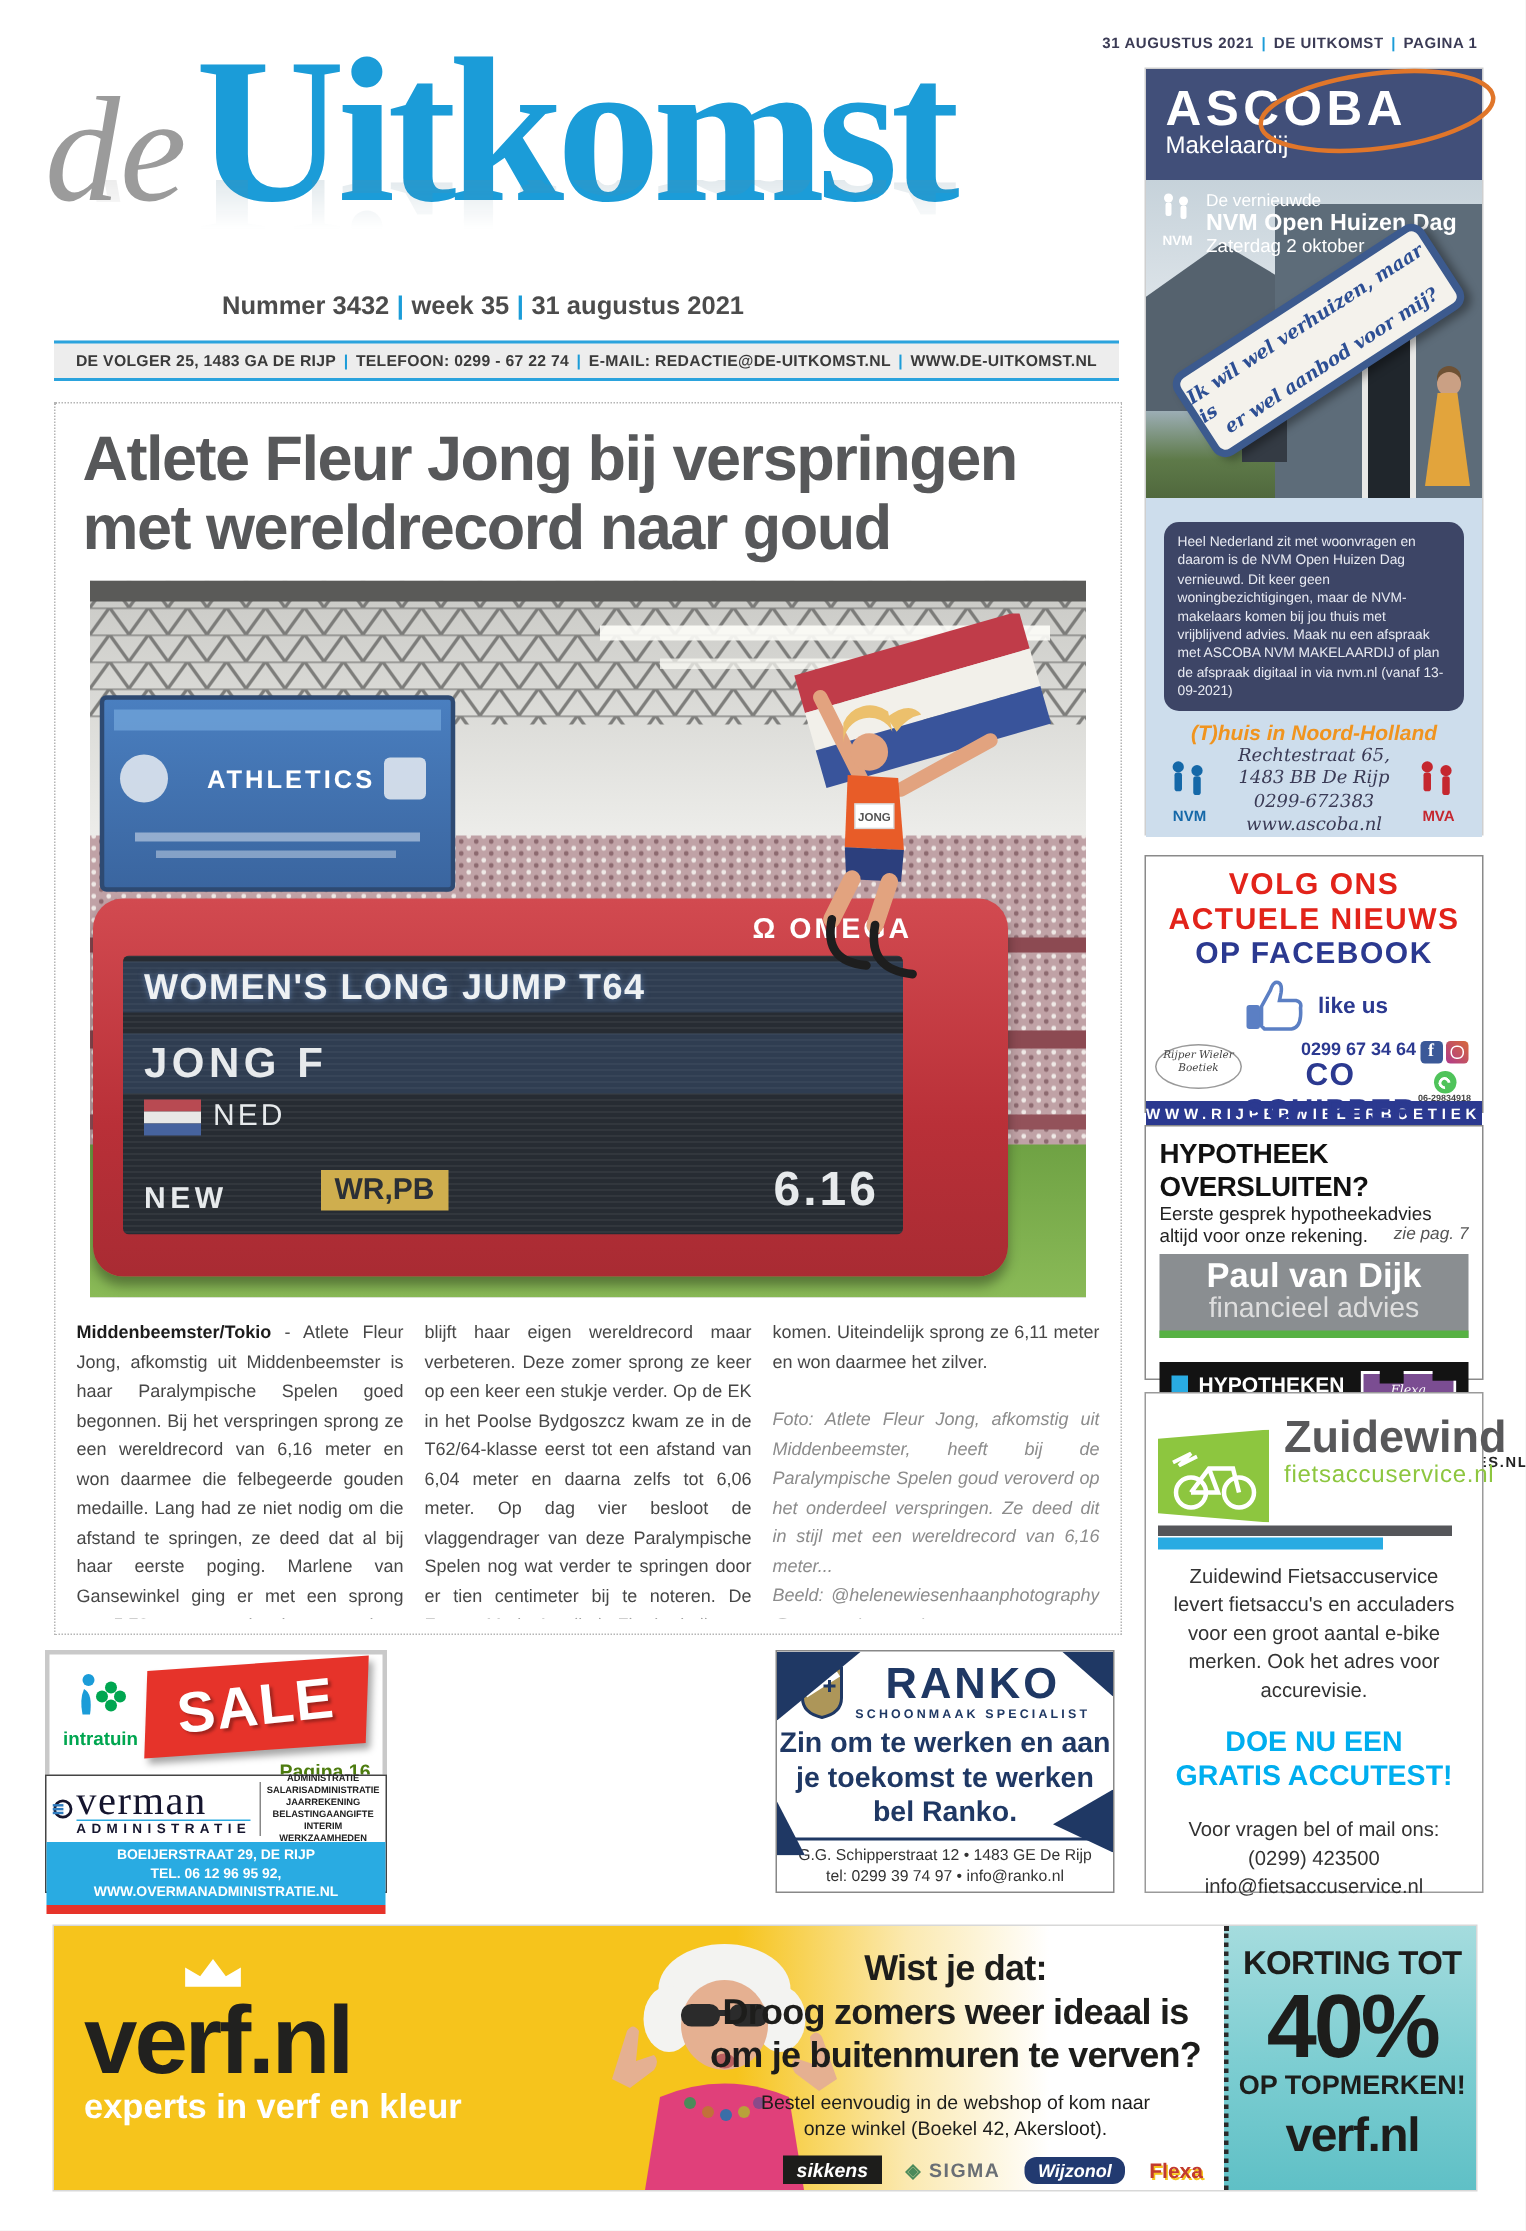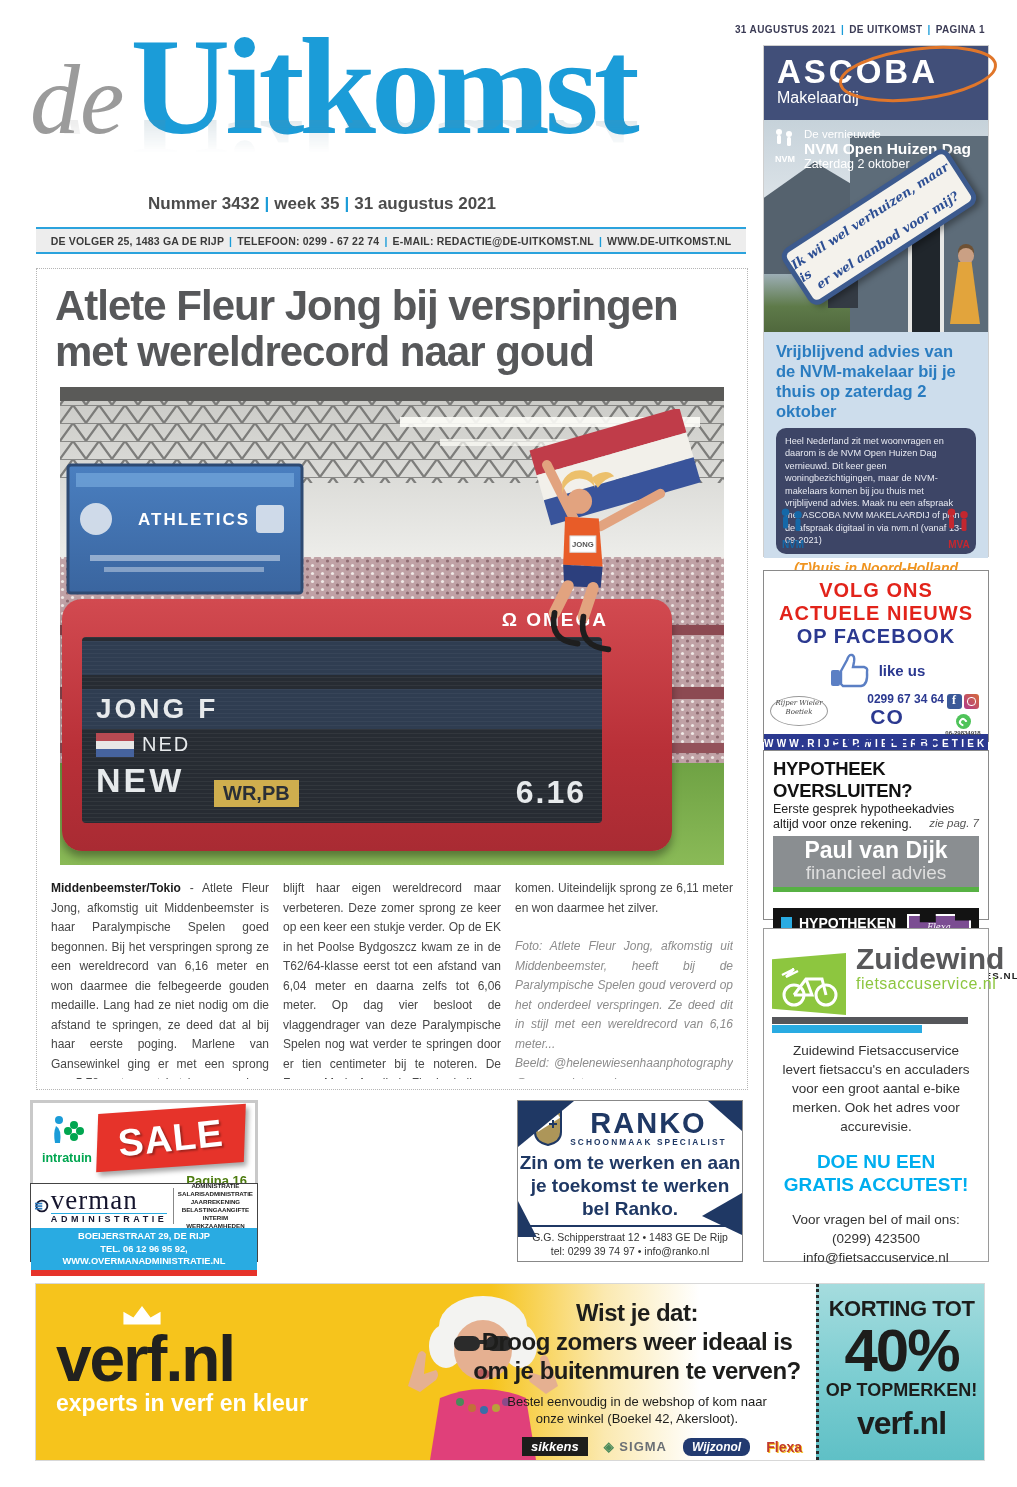--- a/index.html
+++ b/index.html
@@ -37,21 +37,21 @@
   .omega { position:absolute; top:10px; right:64px; color:#fff; font-size:19px; letter-spacing:2px; font-weight:bold; }
   .led { position:absolute; left:20px; top:38px; width:520px; height:186px; background:#272c33; border-radius:4px; overflow:hidden;
     background-image:repeating-linear-gradient(180deg, rgba(255,255,255,.05) 0 1px, transparent 1px 4px); color:#e7eaec; }
   .led-row1 { position:absolute; top:8px; left:14px; font-size:24px; letter-spacing:1px; font-weight:bold; color:#eef1f3;
     text-shadow:0 0 4px rgba(120,160,220,.6); }
   .led-band { position:absolute; left:0; width:100%; height:34px; background:rgba(70,110,170,.25); }
   .led-row2 { position:absolute; top:56px; left:14px; font-size:28px; font-weight:bold; letter-spacing:3px; }
   .led-flag { position:absolute; top:96px; left:14px; width:38px; height:24px; }
   .led-flag div { height:8px; }
   .led-ned { position:absolute; top:96px; left:60px; font-size:20px; letter-spacing:2px; }
-  .led-new { position:absolute; bottom:23px; left:14px; font-size:34px; font-weight:bold; letter-spacing:3px; }
+  .led-new { position:absolute; bottom:12px; left:14px; font-size:20px; font-weight:bold; letter-spacing:3px; }
   .led-wrpb { position:absolute; bottom:16px; left:132px; background:#cfae4e; color:#2a2f36; font-size:20px; font-weight:bold; padding:2px 9px; }
   .led-dist { position:absolute; bottom:12px; right:16px; font-size:32px; font-weight:bold; letter-spacing:2px; }
   .athlete { position:absolute; left:408px; top:22px; width:250px; height:250px; z-index:3; }
 
   
   .columns { display:flex; gap:14px; margin:14px 14px 0; height:200px; overflow:hidden; }
   .col { flex:1; font-size:12px; line-height:19.5px; color:#474747; text-align:justify; }
   .lead { font-weight:bold; color:#1c1c1c; }
   .caption { font-style:italic; color:#8c8c8c; margin-top:19px; }
 
@@ -318,20 +318,21 @@
         <path d="M130 186 L120 216" stroke="#e2a37f" stroke-width="12" stroke-linecap="round"></path>
         <path d="M90 212 C86 232 94 242 114 244" stroke="#1e1e1e" stroke-width="6" fill="none" stroke-linecap="round"></path>
         <path d="M120 216 C116 238 126 248 146 250" stroke="#1e1e1e" stroke-width="6" fill="none" stroke-linecap="round"></path>
       </svg>
 
       <div class="scoreboard">
         <div class="omega">Ω OMEGA</div>
         <div class="led">
           <div class="led-band" style="top:4px"></div>
           <div class="led-band" style="top:52px; height:40px"></div>
+          <div class="led-row1">WOMEN'S LONG JUMP T64</div>
           <div class="led-row2">JONG F</div>
           <div class="led-flag">
             <div style="background:#b84a52"></div>
               <div style="background:#e8e8e6"></div>
               <div style="background:#46639e"></div>
           </div>
           <div class="led-ned">NED</div>
           <div class="led-new">NEW</div>
           <div class="led-wrpb">WR,PB</div>
           <div class="led-dist">6.16</div>
@@ -384,21 +385,20 @@
           <div class="l2">NVM Open Huizen Dag</div>
           <div class="l3">Zaterdag 2 oktober</div>
         </div>
       </div>
       <div class="asc-sign">
         <div>Ik wil wel verhuizen, maar is</div>
         <div>er wel aanbod voor mij?</div>
       </div>
     </div>
     <div class="asc-info">
-      <div class="asc-heading">Vrijblijvend advies van de NVM-makelaar bij je thuis op zaterdag 2 oktober</div>
       <div class="asc-body">Heel Nederland zit met woonvragen en daarom is de NVM Open Huizen Dag vernieuwd. Dit keer geen woningbezichtigingen, maar de NVM-makelaars komen bij jou thuis met vrijblijvend advies. Maak nu een afspraak met ASCOBA NVM MAKELAARDIJ of plan de afspraak digitaal in via nvm.nl (vanaf 13-09-2021)</div>
       <div class="asc-slogan">(T)huis in Noord-Holland</div>
       <div class="asc-address">
         <div>Rechtestraat 65,</div>
         <div>1483 BB De Rijp</div>
         <div>0299-672383</div>
         <div>www.ascoba.nl</div>
       </div>
       <div class="asc-logo left">
         <svg width="30" height="28" viewBox="0 0 24 22">

